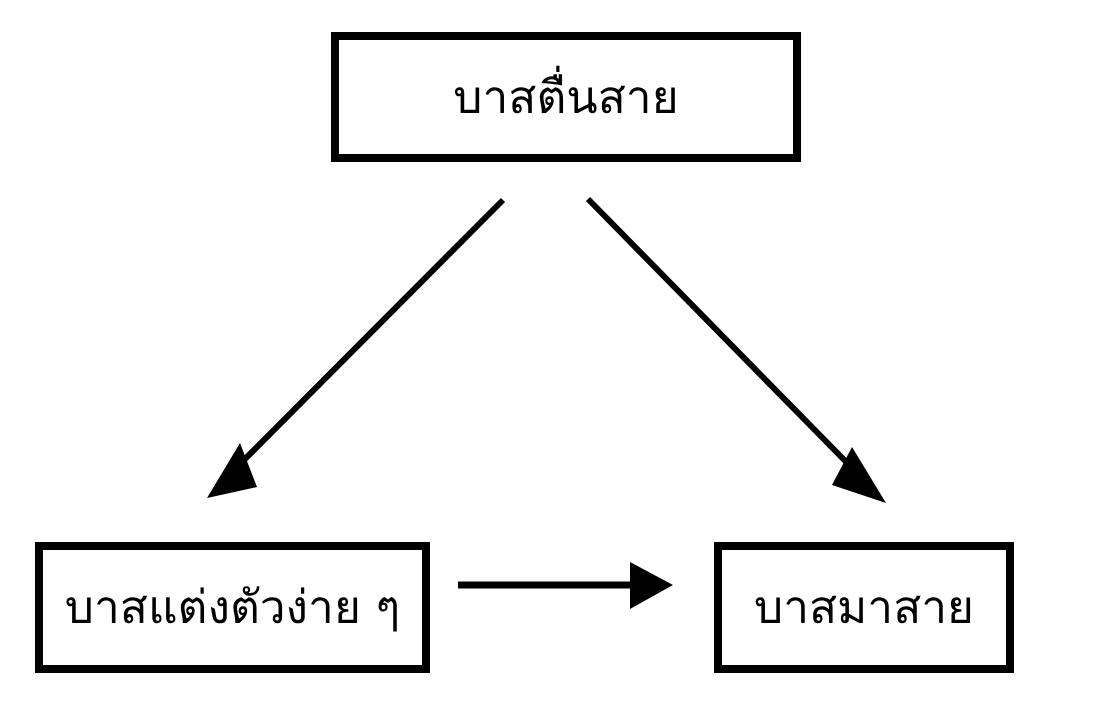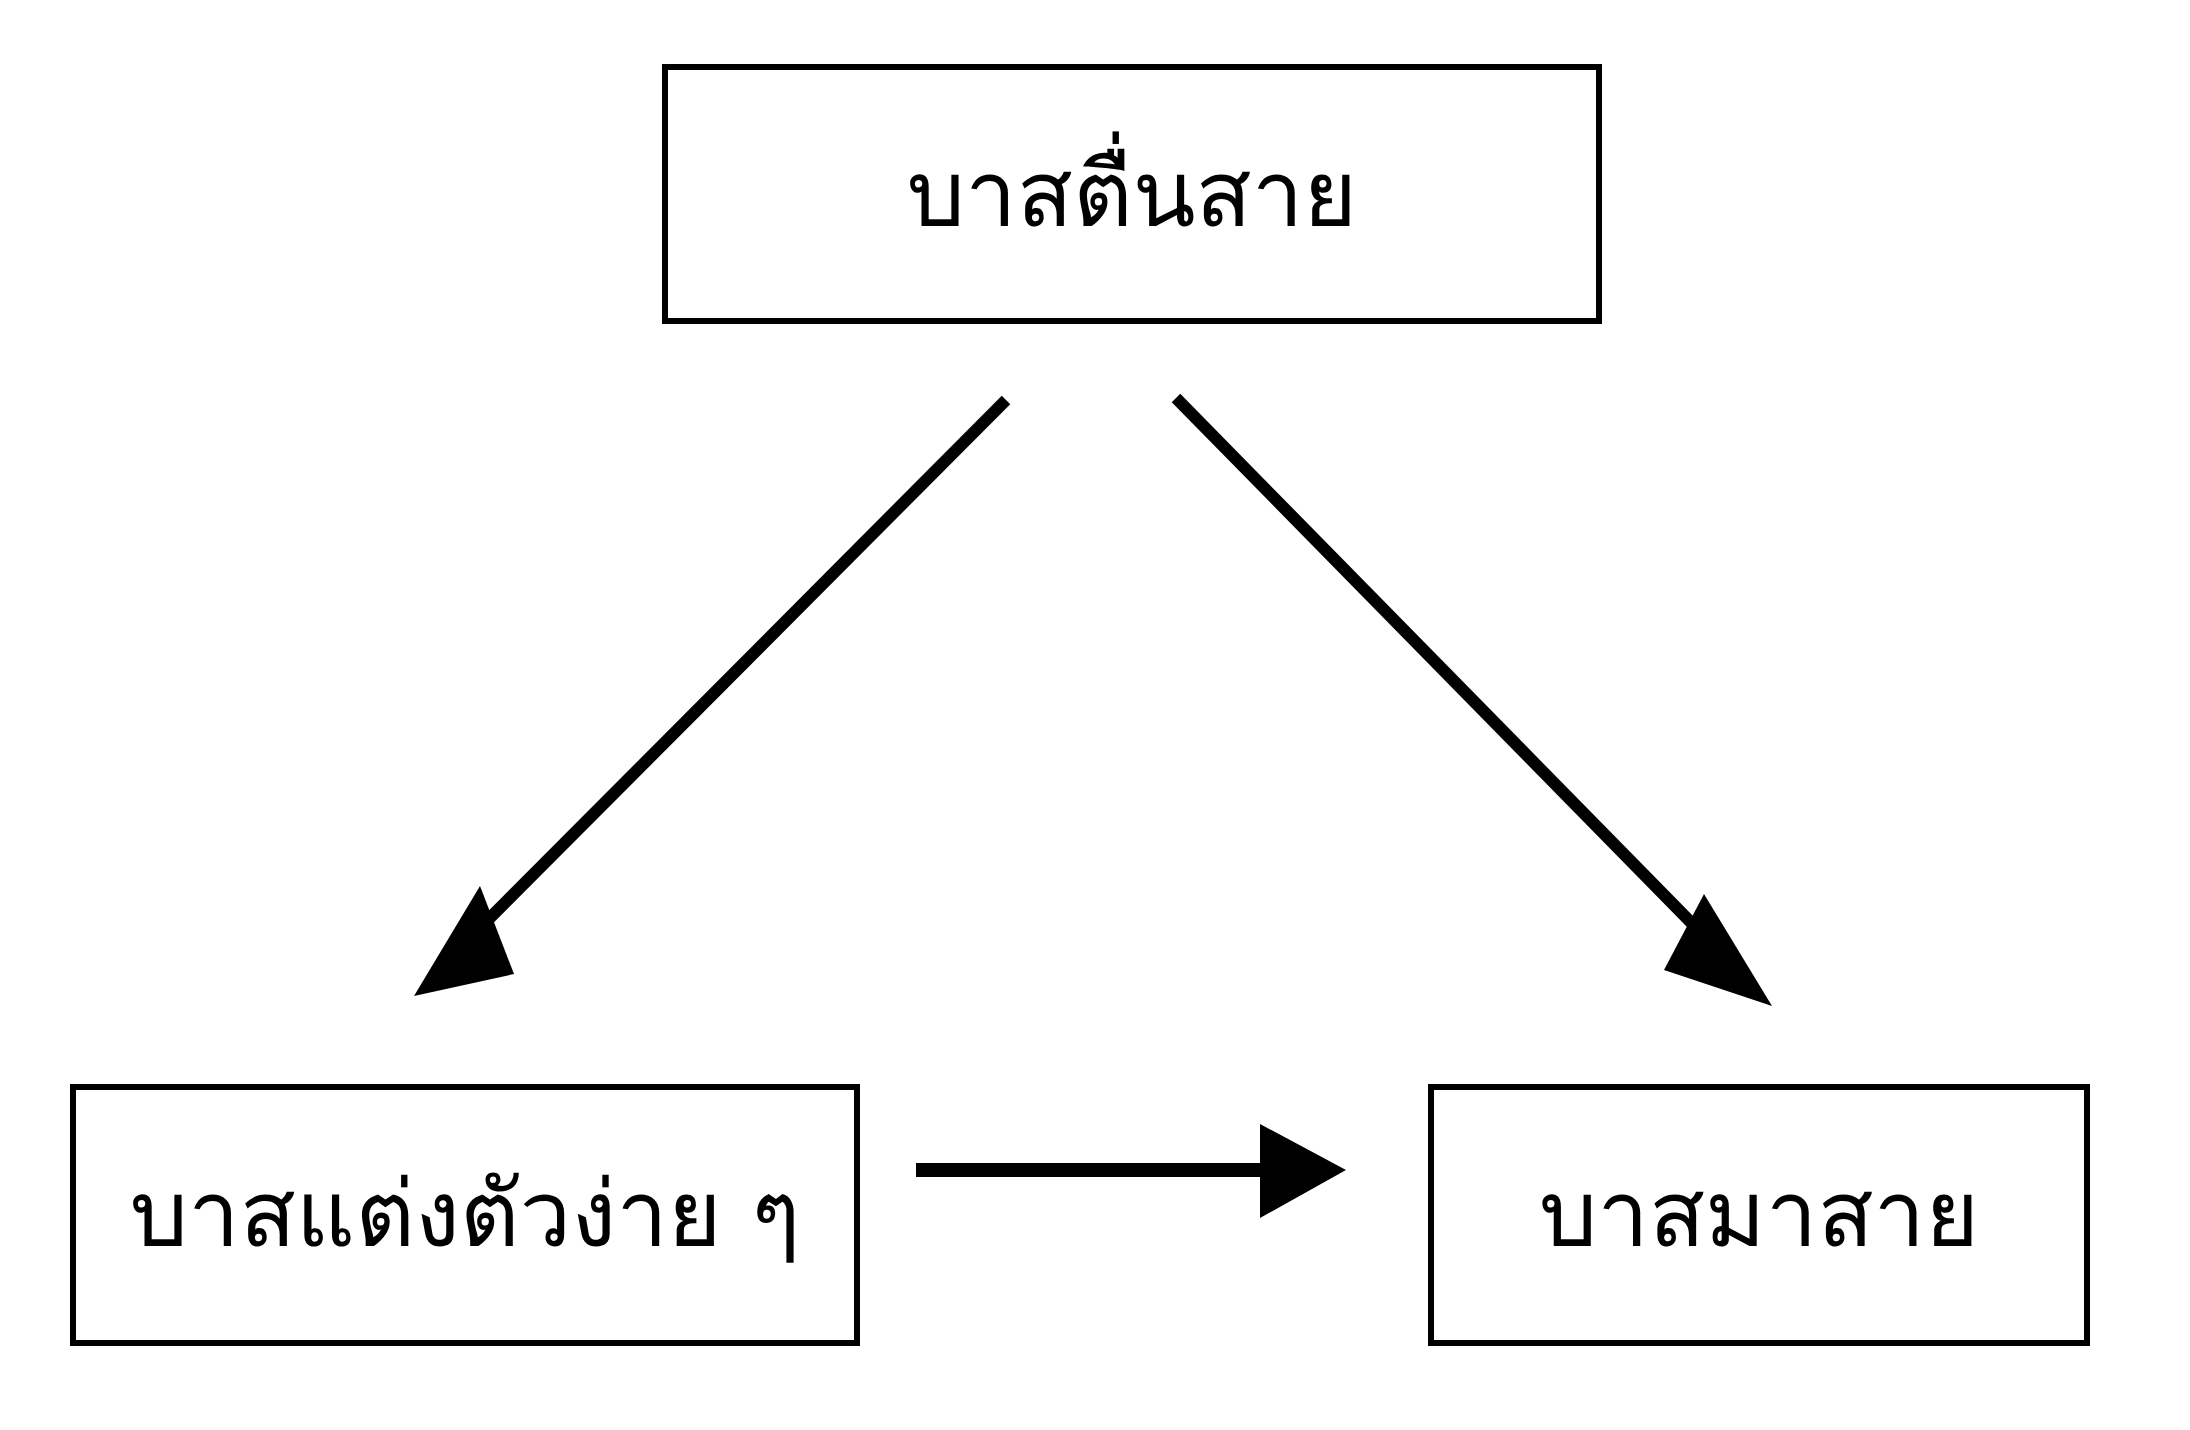--- a/index.html
+++ b/index.html
@@ -14,21 +14,21 @@
     position: relative;
     width: 1095px;
     height: 715px;
     background: #ffffff;
     overflow: hidden;
   }
   .node {
     position: absolute;
     box-sizing: border-box;
     background: #ffffff;
-    border: 3px solid #000000;
+    border: 8px solid #000000;
     display: flex;
     align-items: center;
     justify-content: center;
   }
   .node-label {
     font-family: "DejaVu Sans", "Liberation Sans", sans-serif;
     color: #000000;
     font-size: 46px;
     line-height: 1.05;
     white-space: nowrap;
@@ -43,21 +43,21 @@
   }
   #node-bottom-left {
     left: 35px;
     top: 542px;
     width: 395px;
     height: 131px;
   }
   #node-bottom-right {
     left: 714px;
     top: 542px;
-    width: 331px;
+    width: 300px;
     height: 131px;
   }
   #edges {
     position: absolute;
     left: 0;
     top: 0;
     width: 1095px;
     height: 715px;
     pointer-events: none;
   }

